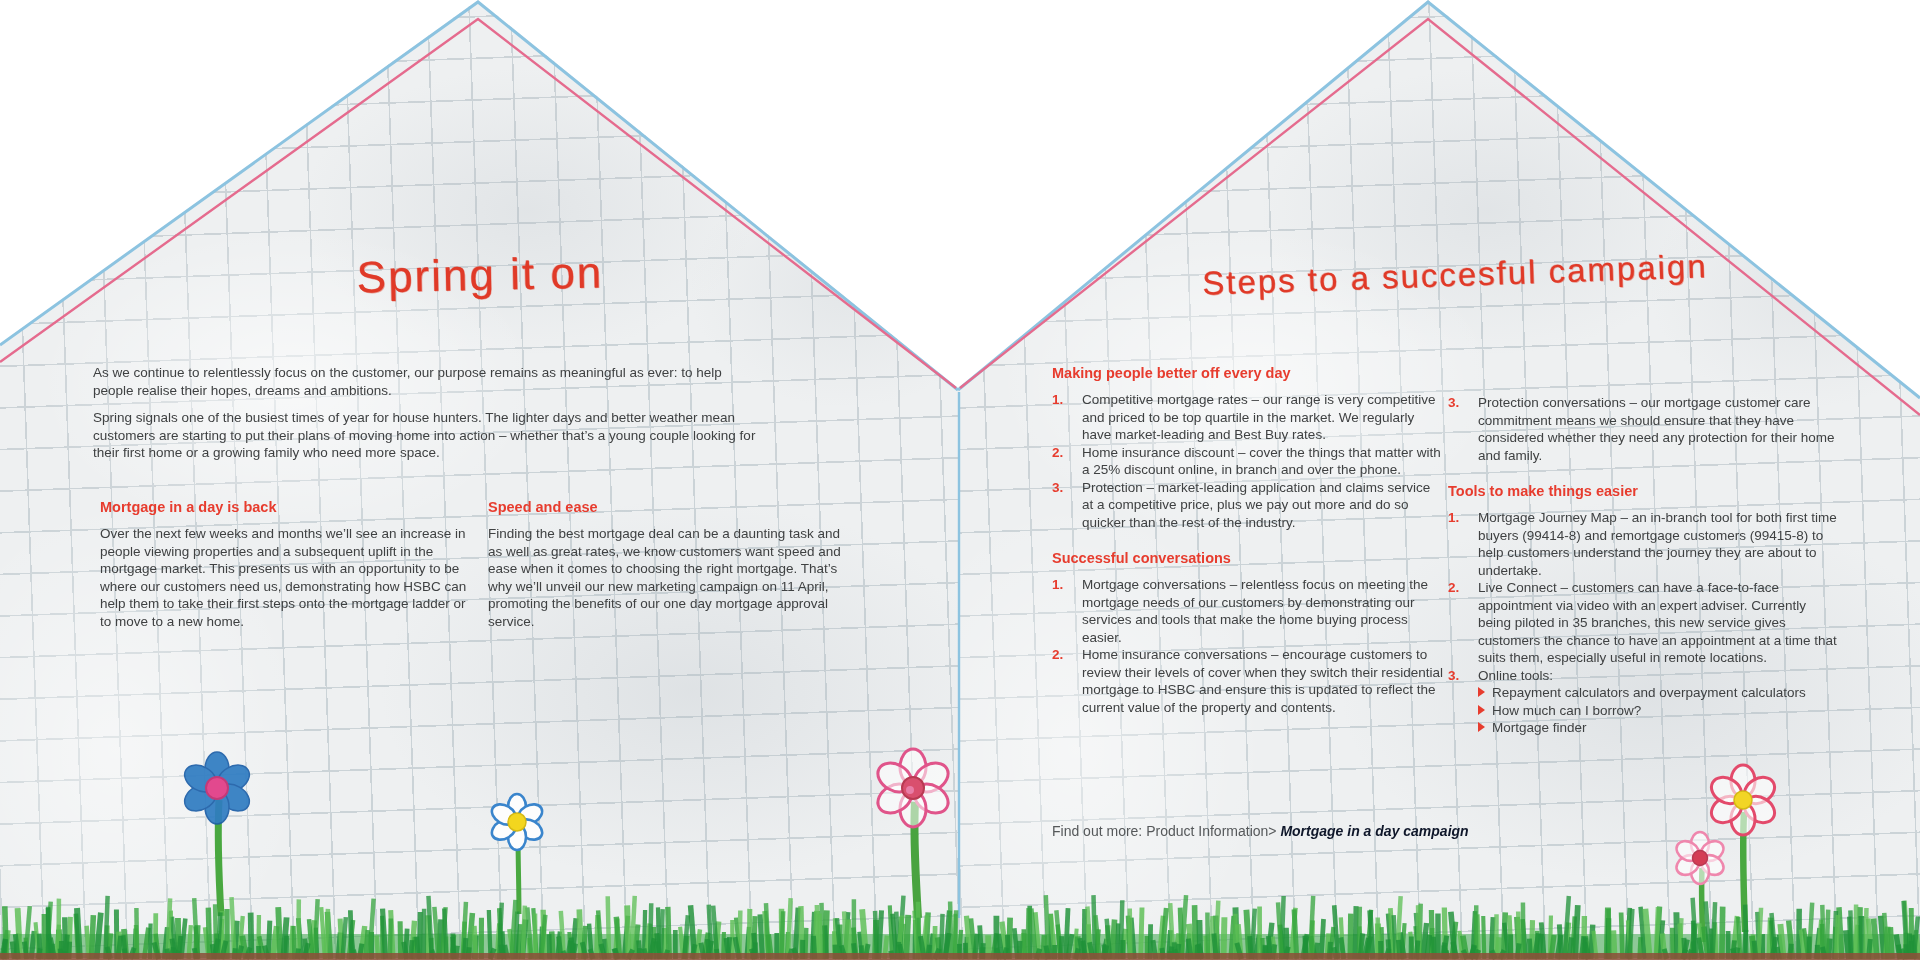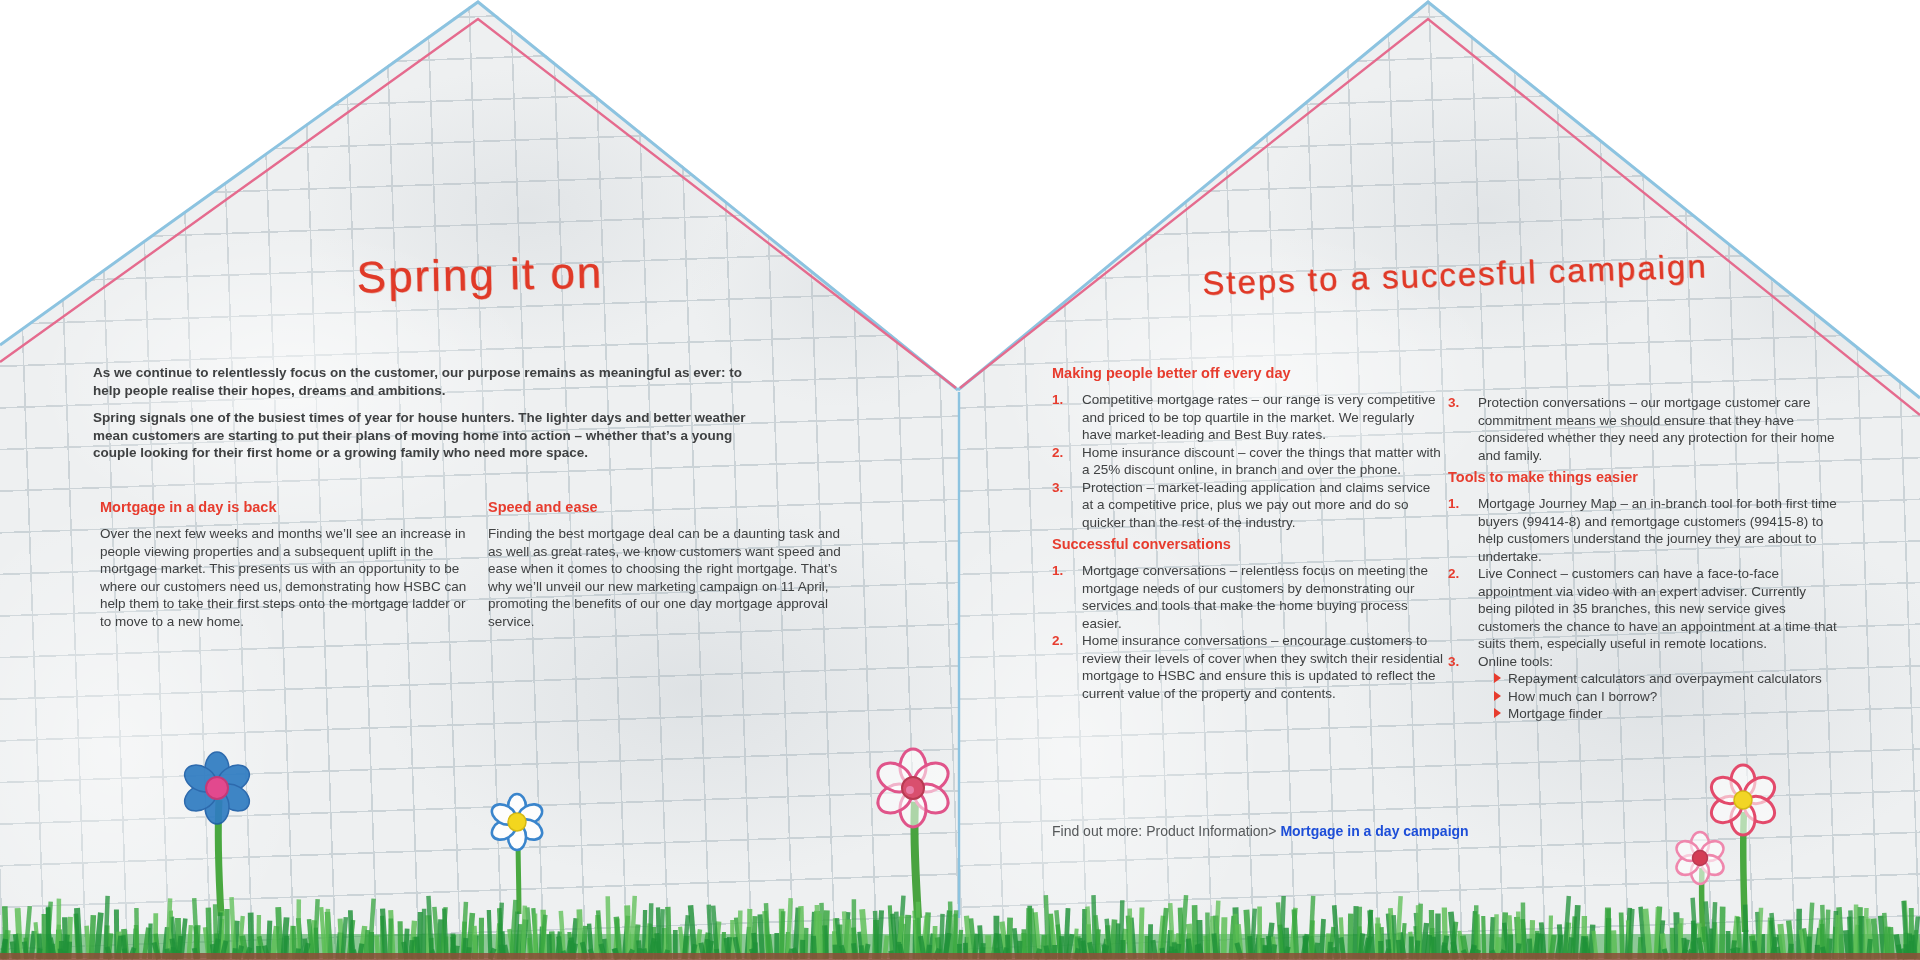--- a/index.html
+++ b/index.html
@@ -44,33 +44,33 @@
     position:absolute;color:#e03a28;text-align:center;
     letter-spacing:2px;font-weight:400;
     text-shadow:0.6px 0.6px 0 rgba(224,58,40,.45),-0.6px -0.4px 0 rgba(224,58,40,.35);
   }
   .title-left{left:200px;top:250px;width:560px;font-size:44px;transform:rotate(-1.2deg);}
   .title-right{left:1160px;top:256px;width:590px;font-size:33px;transform:rotate(-2deg);}
   
   .txt{position:absolute;font-size:13.5px;line-height:17.5px;}
   .txt p{margin:0 0 10px 0;}
   h3.redhead{font-size:14.5px;line-height:18px;color:var(--red);margin:0 0 9px 0;font-weight:bold;}
-  h3.mt{margin-top:4px;}
-  .intro-left{left:93px;top:364px;width:672px;font-weight:bold;}
+  h3.mt{margin-top:18px;}
+  .intro-left{left:93px;top:364px;width:672px;}
   .lcol1{left:100px;top:498px;width:372px;}
   .lcol2{left:488px;top:498px;width:368px;}
   .rcol1{left:1052px;top:364px;width:392px;}
   .rcol2{left:1448px;top:394px;width:392px;}
   .li{display:flex;}
   .num{width:30px;flex:none;color:var(--red);font-weight:bold;}
   .litext{flex:1;}
-  .bul{display:flex;margin-left:46px;align-items:flex-start;}
+  .bul{display:flex;margin-left:30px;align-items:flex-start;}
   .tri{width:0;height:0;flex:none;border-left:7px solid var(--red);border-top:5px solid transparent;border-bottom:5px solid transparent;margin:3px 7px 0 0;}
   .footer{left:1052px;top:823px;width:700px;font-size:14px;color:#55585a;}
-  .footer strong{color:#1d4ed8;}
+  .footer strong{color:#0f172a;font-style:italic;}
 </style>
 </head>
 <body>
 
 <div class="stage">
 
   <div class="paper paper-left"></div>
   <div class="paper paper-right"></div>
 
   <svg id="decor" width="1920" height="960" viewBox="0 0 1920 960">

